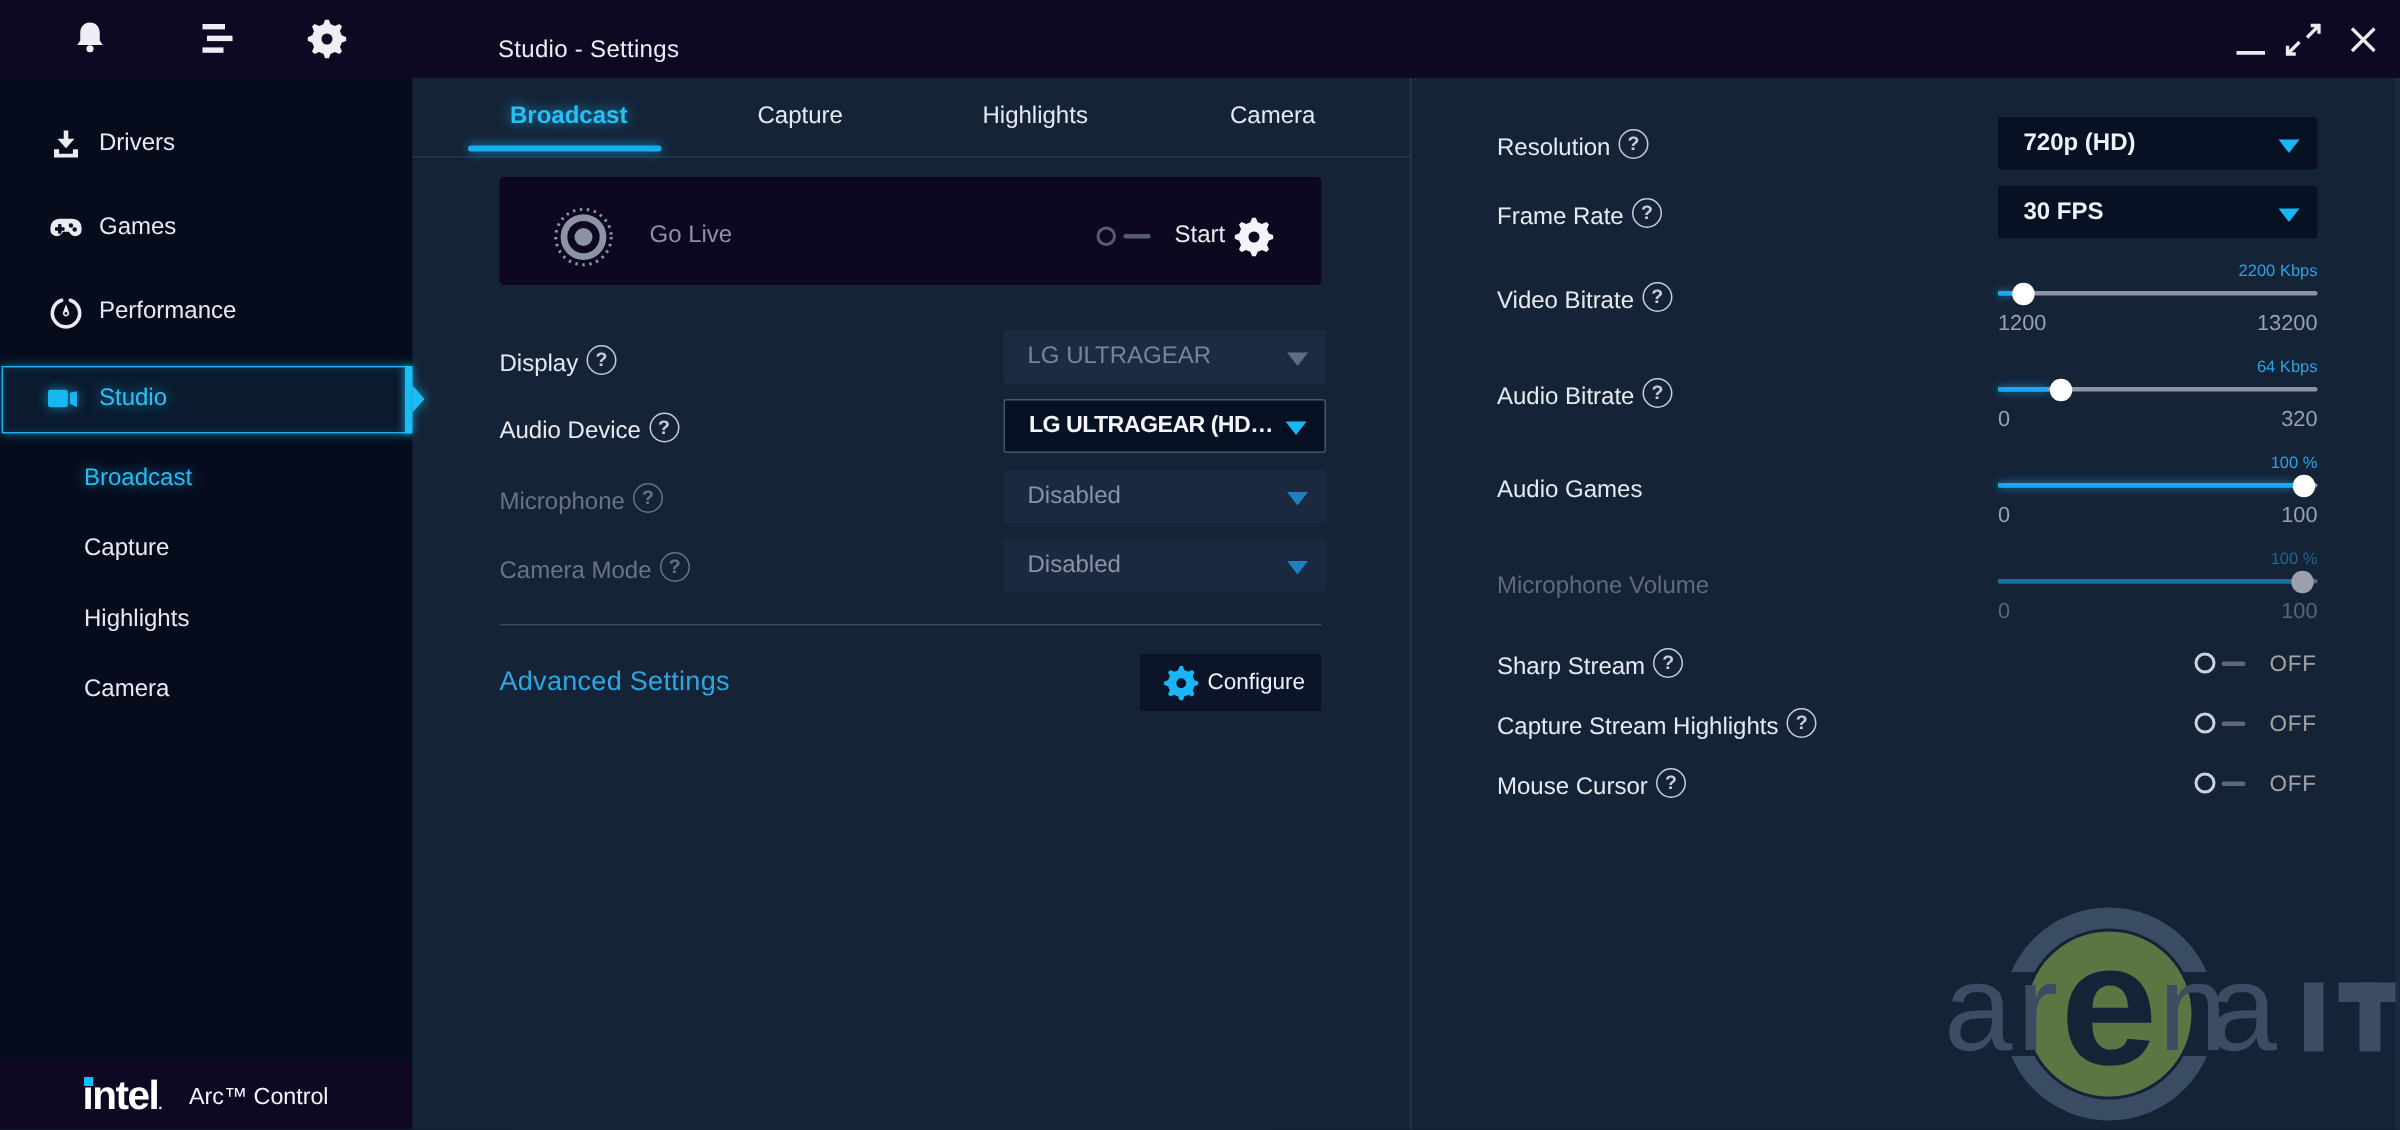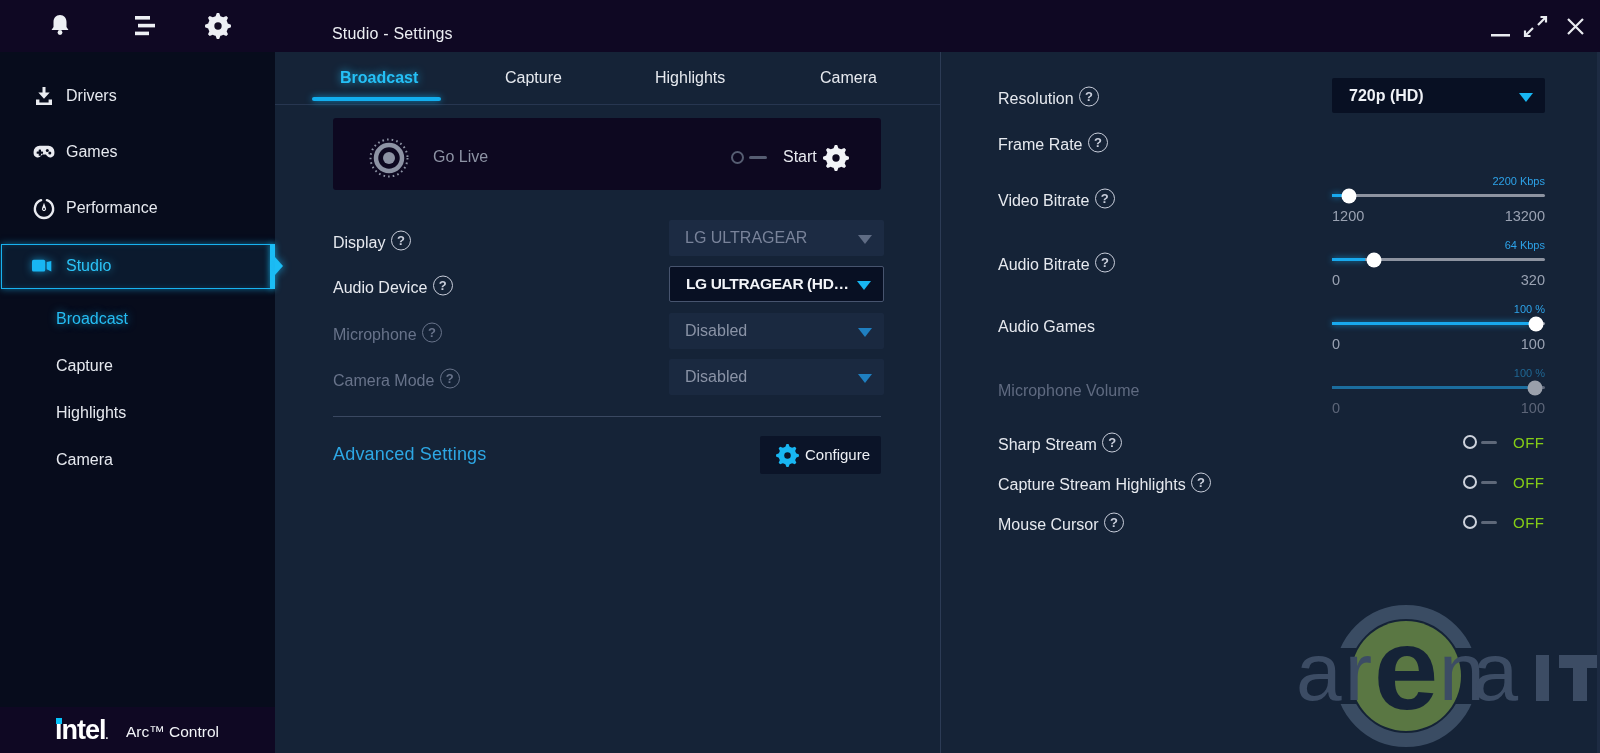--- a/index.html
+++ b/index.html
@@ -83,21 +83,21 @@
   .track.dim .fill { background:#1b6d9e; box-shadow:none; }
   .track.dim .knob { background:#9aa0ab; }
   .smin, .smax { position:absolute; font-size:14.5px; color:#9aa2b2; transform:translateY(-50%); }
   .smin { left:391px; }
   .smax { left:391px; width:213px; text-align:right; }
   .smin.dim,.smax.dim { color:#5c6578; }
 
   .toggle { position:absolute; left:522px; }
   .toggle .ring { position:absolute; left:0; top:-7px; width:14px; height:14px; border:2.5px solid #cdd2dc; border-radius:50%; }
   .toggle .dash { position:absolute; left:18px; top:-1.5px; width:16px; height:3px; background:#5e6879; border-radius:2px; }
-  .toggle .off { position:absolute; left:50px; top:-8px; font-size:15px; color:#84cc16; letter-spacing:.5px; }
+  .toggle .off { position:absolute; left:50px; top:-8px; font-size:15px; color:#a3a3a3; letter-spacing:.5px; }
 </style>
 </head>
 <body>
 
 <div class="abs" id="tb-left"></div>
 <div class="abs" id="tb-main">
   <div class="abs" id="title">Studio - Settings</div>
   <svg class="abs" style="left:1212px;top:14px" width="100" height="26" viewBox="0 0 100 26">
     <rect x="4" y="20" width="19" height="2.5" fill="#e9ebf0"></rect>
     <g stroke="#e9ebf0" stroke-width="2.2" fill="none">
@@ -241,20 +241,24 @@
   <div class="rlabel" style="top:147px">Video Bitrate <span class="qm">?</span></div>
   <div class="rlabel" style="top:211px">Audio Bitrate <span class="qm">?</span></div>
   <div class="rlabel" style="top:275px">Audio Games</div>
   <div class="rlabel dim" style="top:339px">Microphone Volume</div>
   <div class="rlabel" style="top:391px">Sharp Stream <span class="qm">?</span></div>
   <div class="rlabel" style="top:431px">Capture Stream Highlights <span class="qm">?</span></div>
   <div class="rlabel" style="top:471px">Mouse Cursor <span class="qm">?</span></div>
 
   <div class="rdd" style="top:26px">
       <span class="txt">720p (HD)</span>
+      <span class="caret"></span>
+    </div>
+  <div class="rdd" style="top:72px">
+      <span class="txt">30 FPS</span>
       <span class="caret"></span>
     </div>
 
   <div class="sval" style="top:129px">2200 Kbps</div>
   <div class="track" style="top:142px">
       <div class="fill" style="width:10px"></div>
       <div class="knob" style="left:17px"></div>
     </div>
   <div class="smin" style="top:164px">1200</div>
   <div class="smax" style="top:164px">13200</div>

